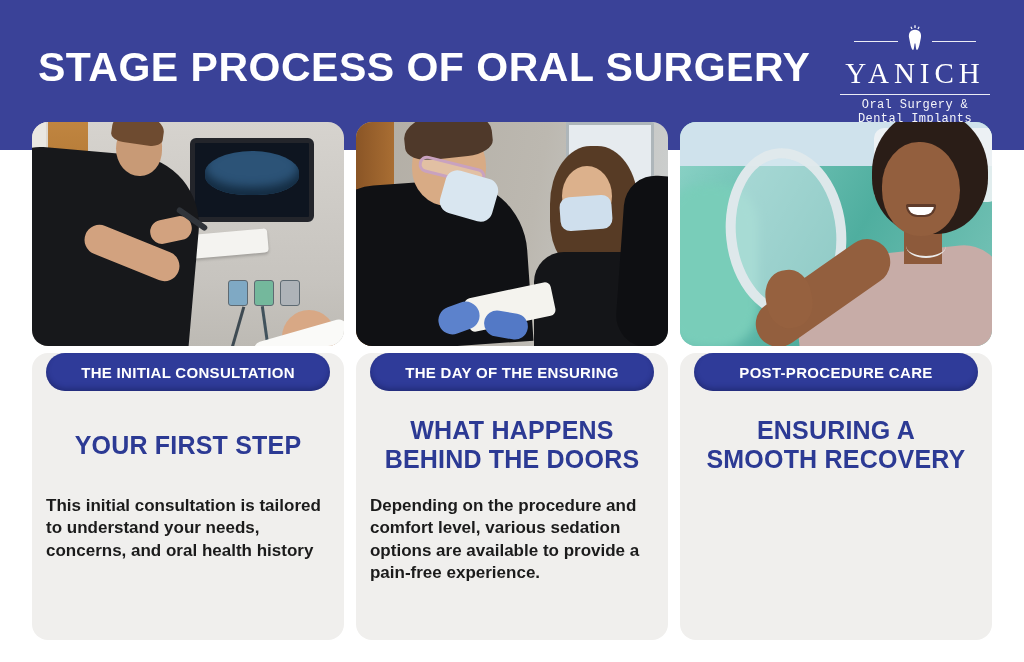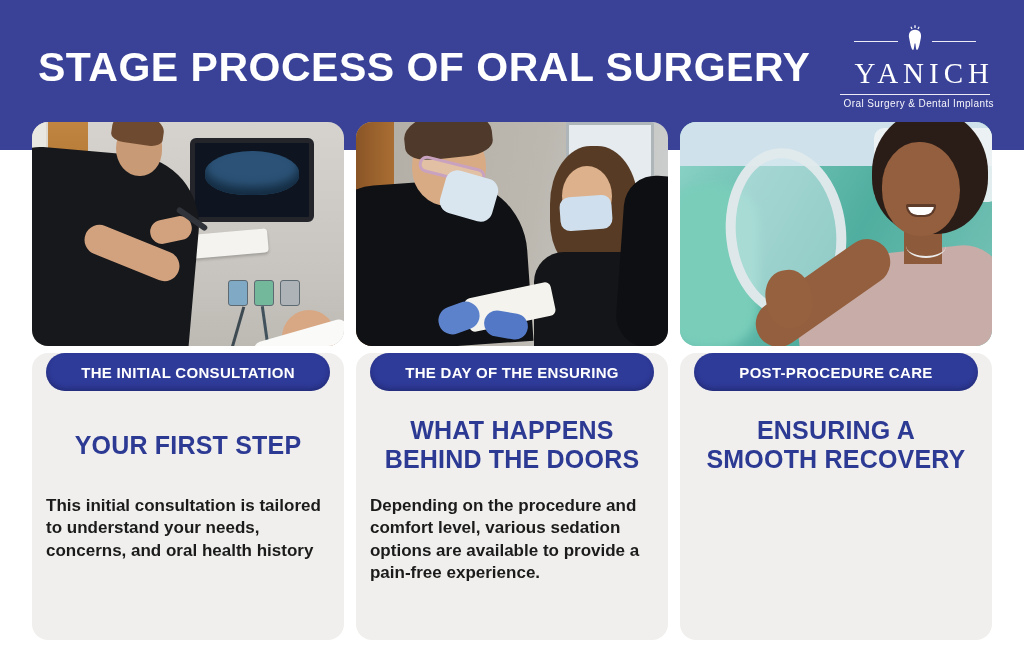--- a/index.html
+++ b/index.html
@@ -8,29 +8,29 @@
     position:relative; width:1024px; height:662px; margin:0 auto;
     background:#ffffff; overflow:hidden;
     font-family:"Liberation Sans", sans-serif;
   }
   
   .band { position:absolute; top:0; left:0; width:1024px; height:150px; background:#3a4298; }
   .title {
     position:absolute; left:38px; top:44px; color:#ffffff;
     font-size:41px; font-weight:800; letter-spacing:0.5px; white-space:nowrap;
   }
-  .logo { position:absolute; right:30px; top:26px; width:158px; text-align:right; color:#fff; }
+  .logo { position:absolute; right:30px; top:26px; width:158px; text-align:center; color:#fff; }
   .logo-top { display:flex; align-items:center; justify-content:center; gap:6px; height:30px; }
   .logo-rule-s { display:inline-block; width:44px; height:1px; background:#ffffff; opacity:.9; }
   .logo-name {
     font-family:"Liberation Serif", serif; font-size:29px; letter-spacing:5px;
     margin-top:1px; font-weight:400;
   }
   .logo-rule { width:150px; height:1px; background:#ffffff; margin:4px auto 3px; opacity:.9; }
-  .logo-tag { font-family:Liberation Sans, sans-serif; font-size:10px; letter-spacing:0.4px; opacity:.95; }
+  .logo-tag { font-family:Liberation Mono, monospace; font-size:12px; letter-spacing:0.4px; opacity:.95; }
   
   .cards { position:absolute; top:122px; left:32px; right:32px; display:flex; gap:12px;align-items:center; }
   .card { width:calc((100% - 24px)/3); position:relative; }
   .photo {
     position:relative; width:100%; height:224px; border-radius:16px;
     overflow:hidden; background:#c9c6c1;
   }
   .panel {
     position:relative; margin-top:-3px; height:287px; background:#f0efed;
     border-radius:16px; z-index:2; text-align:center;

